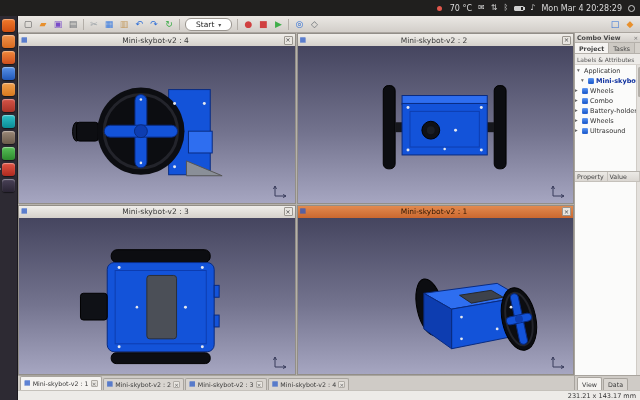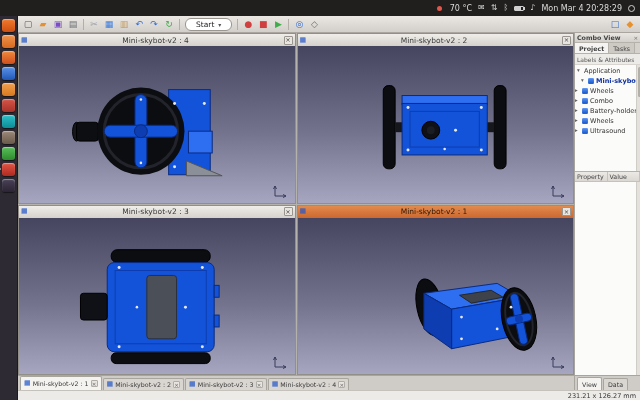--- a/index.html
+++ b/index.html
@@ -414,18 +414,18 @@
             <span class="d-close">×</span>
           </div>
         </div>
         <div class="panel-bottom-tabs">
           <div class="p-tab active">View</div>
           <div class="p-tab">Data</div>
         </div>
       </div>
 
       <div class="status-row">
-        <span>231.21 x 126.27 mm</span>
+        <span>231.21 x 143.17 mm</span>
       </div>
 
     </div>
   </div>
 </div>
 
 </body></html>

